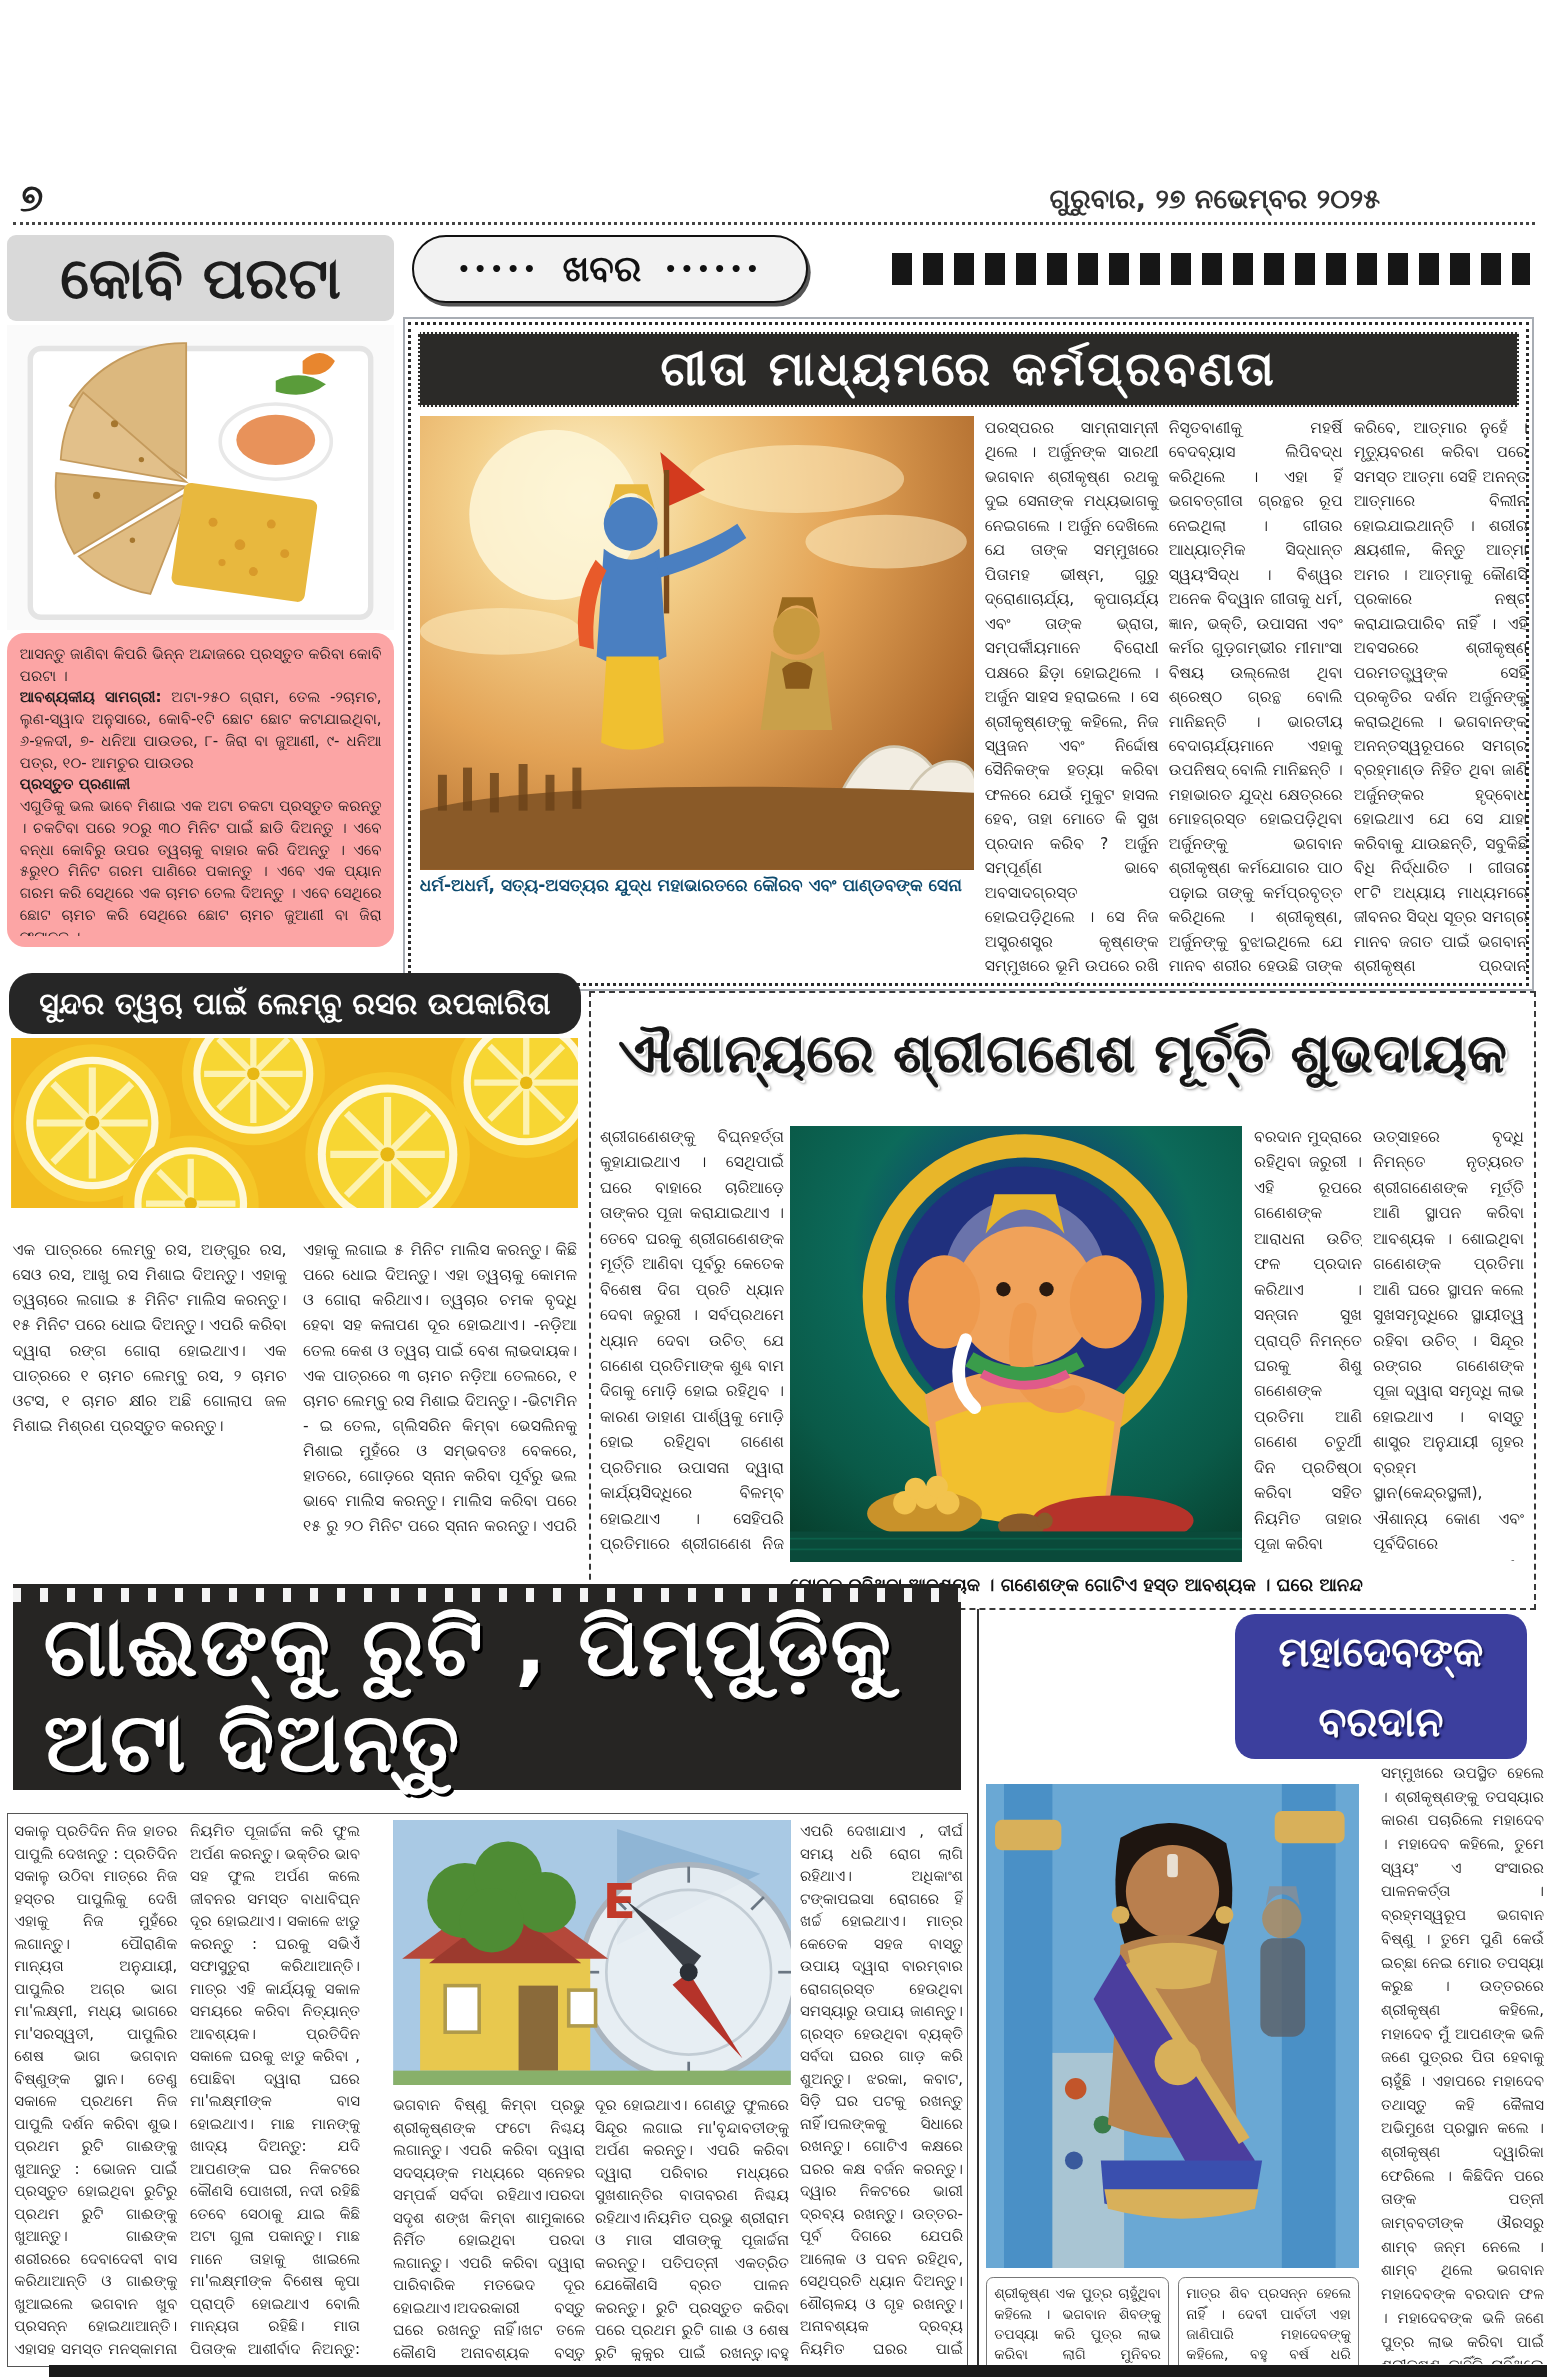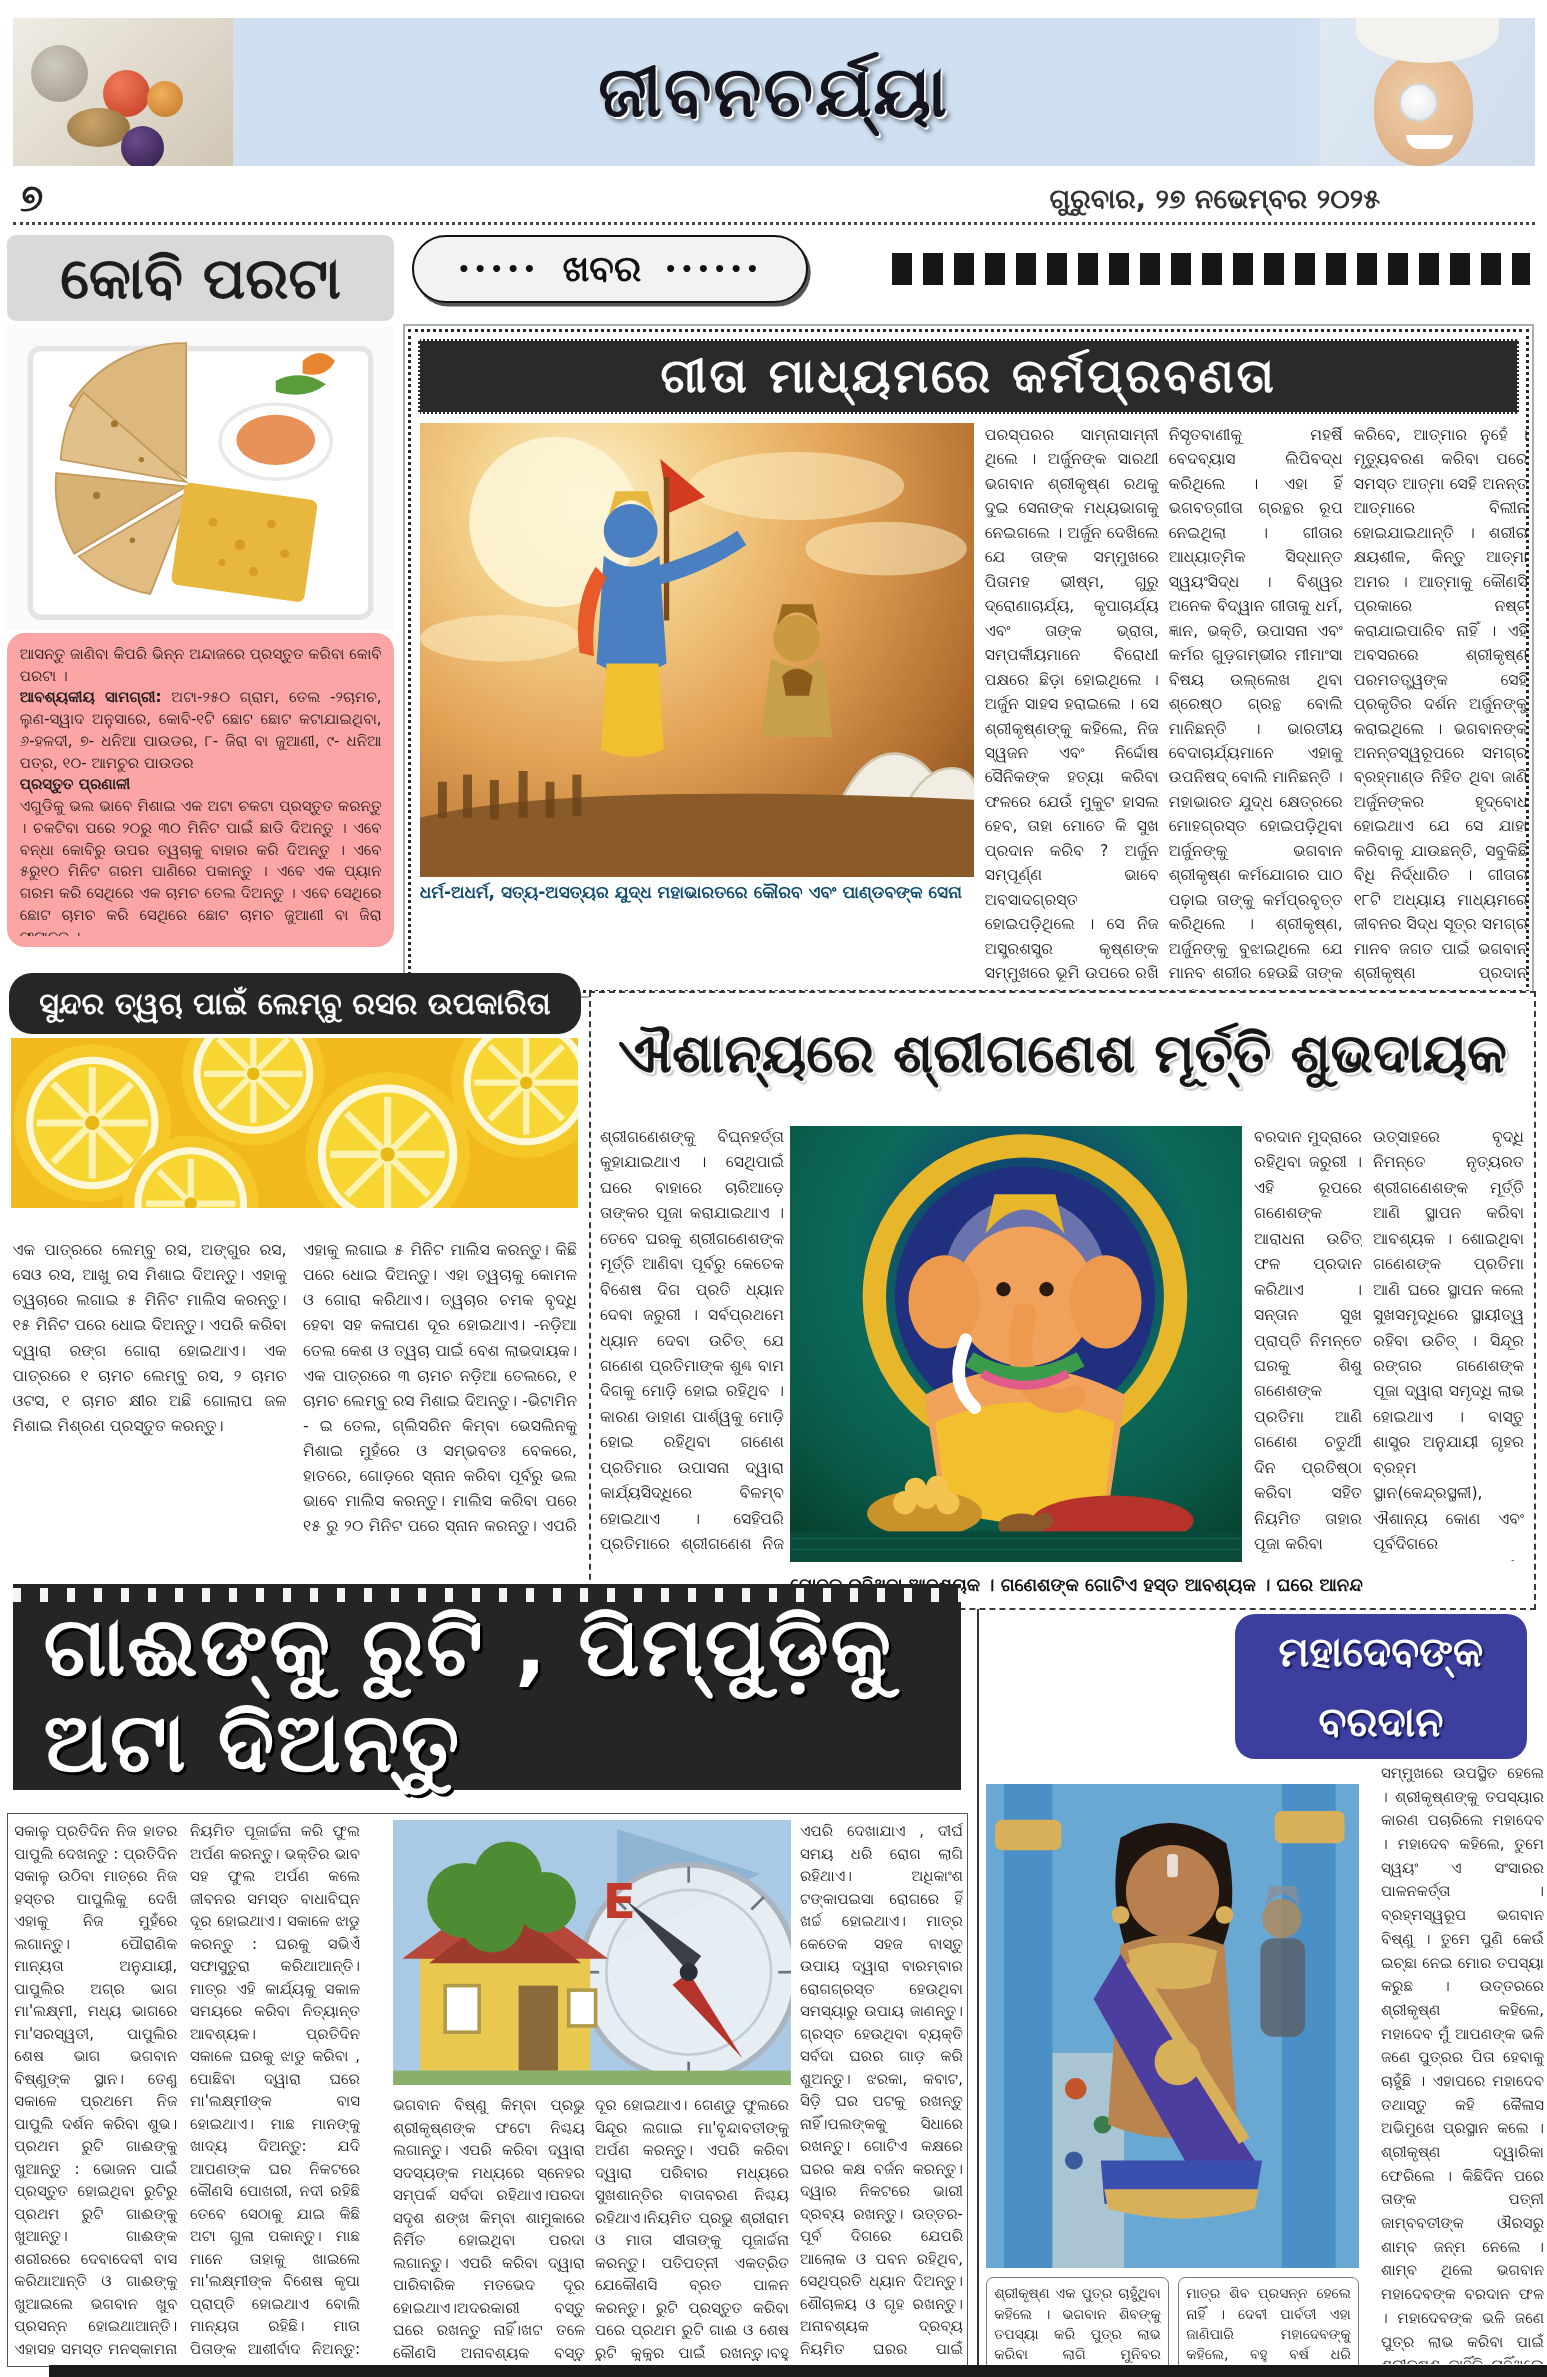--- a/index.html
+++ b/index.html
@@ -31,21 +31,21 @@
 
   
   .khabar-pill { left:412px; top:235px; width:396px; height:68px; background:#f2f2f2; border:2.7px solid #111;
       border-radius:36px; display:flex; align-items:center; justify-content:center; gap:23px;
       font-size:36px; font-weight:bold; color:#111; box-shadow:2.7px 3.6px 0 #555; }
   .pill-dots { font-size:20px; letter-spacing:3.6px; color:#111; }
   .dash-strip { left:892px; top:253px; width:638px; height:32px;
       background:repeating-linear-gradient(90deg,#161616 0 20px,transparent 20px 31px); }
 
   
-  .gita-outer { left:403px; top:324px; width:1131px; height:674px; border:2.7px solid #a8adb4; background:#fff; }
+  .gita-outer { left:403px; top:317px; width:1131px; height:674px; border:2.7px solid #a8adb4; background:#fff; }
   .gita-inner { position:absolute; inset:2.7px; border:3.6px dotted #2a2a2a; padding:7.2px; }
   .gita-head { height:75px; background:#2b2a28; color:#fff; display:flex; align-items:center; justify-content:center;
       font-size:47px; font-weight:bold; letter-spacing:2.7px; border:2.7px dotted #f4f4f4; }
   .gita-img { position:absolute; left:9px; top:91px; width:554px; height:454px; overflow:hidden;
       background:radial-gradient(circle at 30% 18%,#fdf3cf 0%,#f3cf8a 22%,#e3a356 48%,#b06c2e 78%,#6d4218 100%); }
   .gita-cap { position:absolute; left:9px; top:549px; width:554px; height:50px; font-weight:bold; font-size:17px;
       line-height:1.35; overflow:hidden; color:#0c4a6e; }
   .gita-col { position:absolute; top:91px; height:567px; width:174px; }
   .gita-col .txt { height:100%; font-size:15.7px; line-height:1.56; }
 
@@ -96,36 +96,20 @@
 
   .bottom-bar { left:49px; top:2365px; width:1498px; height:11.7px; background:#1a1a1a; }
 
   svg { display:block; }
 </style>
 </head>
 <body>
 
 <div id="page">
 
-  <div class="abs banner">
-    <div class="abs banner-photo b-left">
-      <span class="dot" style="left:90px;top:52px;width:47px;height:47px;background:radial-gradient(circle at 35% 30%,#f07a5a,#c23a22);"></span>
-      <span class="dot" style="left:54px;top:90px;width:63px;height:39px;border-radius:50%;background:radial-gradient(circle at 40% 35%,#caa46a,#8c6a3a);"></span>
-      <span class="dot" style="left:108px;top:108px;width:43px;height:43px;background:radial-gradient(circle at 35% 30%,#6a4a8c,#2e1b46);"></span>
-      <span class="dot" style="left:18px;top:27px;width:57px;height:57px;background:radial-gradient(circle at 40% 35%,#cfcac0,#9a948a);"></span>
-      <span class="dot" style="left:134px;top:63px;width:36px;height:36px;background:radial-gradient(circle at 40% 35%,#f0b05a,#c2742a);"></span>
-    </div>
-    <div class="banner-title">ଜୀବନଚର୍ଯ୍ୟା</div>
-    <div class="abs banner-photo b-right">
-      <span class="dot" style="left:54px;top:36px;width:99px;height:112px;border-radius:46%;background:radial-gradient(circle at 45% 40%,#f2cfa8,#d8a87c);"></span>
-      <span class="dot" style="left:36px;top:-18px;width:143px;height:63px;border-radius:0 0 60% 60%;background:#f4f2ee;"></span>
-      <span class="dot" style="left:79px;top:65px;width:39px;height:39px;background:radial-gradient(circle at 45% 40%,#ffffff,#dfe3e6);border:2.7px solid #cfd4d8;"></span>
-      <span class="dot" style="left:86px;top:117px;width:47px;height:14.3px;border-radius:0 0 23px 23px;background:#fff;"></span>
-    </div>
-  </div>
   <div class="abs pageinfo-num">୭</div>
   <div class="abs pageinfo-date">ଗୁରୁବାର, ୨୭ ନଭେମ୍ବର ୨୦୨୫</div>
   <div class="abs toprule"></div>
 
   <div class="abs recipe-head">କୋବି ପରଟା</div>
   <div class="abs recipe-photo">
     <svg width="387" height="305" viewBox="0 0 432 340">
       <rect width="432" height="340" fill="#fafafa"></rect>
       <rect x="26" y="26" width="380" height="300" rx="12" fill="#ffffff" stroke="#e4e4e4" stroke-width="6"></rect>
       <g>

